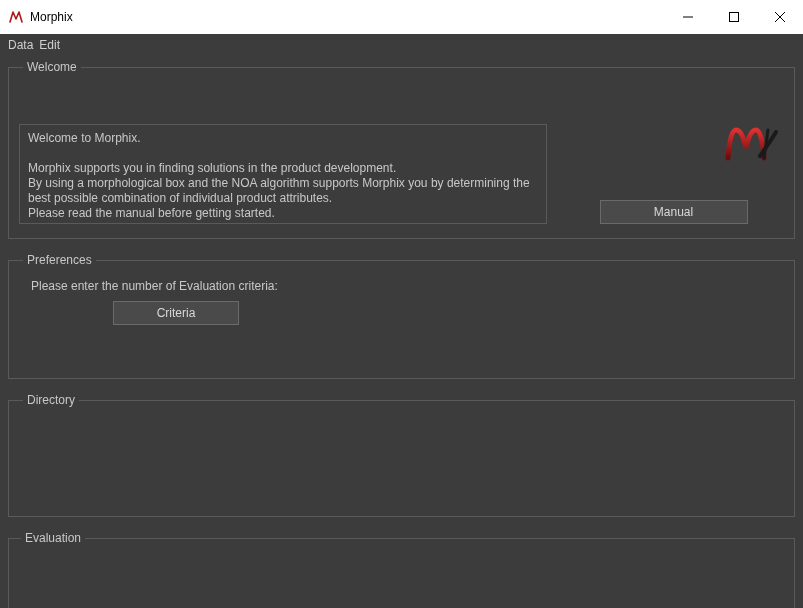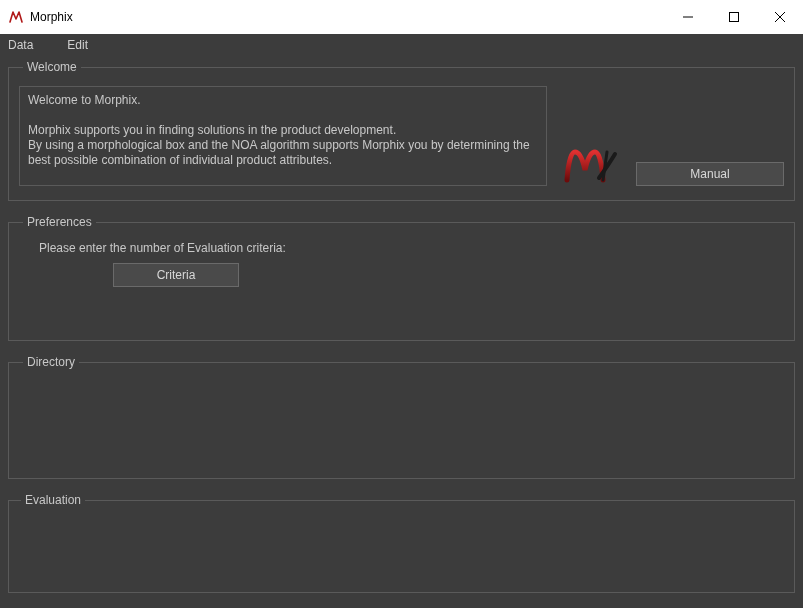--- a/index.html
+++ b/index.html
@@ -40,21 +40,21 @@
   .client {
     background: #3c3c3c;
     height: 578px;
     color: #c8c8c8;
   }
   .menubar {
     height: 22px;
     display: flex;
     align-items: center;
     padding-left: 8px;
-    gap: 34px;
+    gap: 6px;
     font-size: 12px;
     color: #d0d0d0;
   }
   .menubar .menu-item { cursor: default; }
 
   .content {
     padding: 4px 8px 8px 8px;
   }
 
   fieldset.group {
@@ -68,34 +68,35 @@
     color: #c8c8c8;
     padding: 0 4px;
     margin-left: 4px;
   }
 
   
   .welcome-row {
     display: flex;
     gap: 16px;
     align-items: stretch;
+    margin-top: 38px;
   }
   .welcome-text {
     border: 1px solid #5a5a5a;
     padding: 6px 8px;
     width: 528px;
     height: 100px;
     font-size: 12px;
     line-height: 15px;
     color: #c8c8c8;
   }
   .welcome-side {
     flex: 1;
     display: flex;
-    flex-direction: row;
+    flex-direction: column;
     align-items: center;
     justify-content: space-between;
   }
   .logo {
     width: 56px; height: 42px;
     align-self: flex-end;
     margin-right: 4px;
     margin-top: -2px;
   }
   .btn {
@@ -109,21 +110,21 @@
     justify-content: center;
     cursor: default;
   }
   .btn.manual { width: 148px; margin-top: auto; align-self: center; }
   .btn.criteria { width: 126px; margin-left: 94px; margin-top: 8px; }
 
   
   .pref-label {
     font-size: 12px;
     color: #c8c8c8;
-    margin-left: 20px;
+    margin-left: 12px;
   }
   fieldset.preferences { height: 126px; }
   fieldset.directory   { height: 124px; }
   fieldset.evaluation  { height: 100px; padding-left: 8px; }
 </style>
 </head>
 <body>
 
 <div class="titlebar">
   <span class="app-icon">
@@ -161,20 +162,21 @@
   <div class="content">
 
     <fieldset class="group">
       <legend>Welcome</legend>
       <div class="welcome-row">
         <div class="welcome-text">
           <div>Welcome to Morphix.</div>
           <div style="height:15px"></div>
           <div>Morphix supports you in finding solutions in the product development.</div>
           <div>By using a morphological box and the NOA algorithm supports Morphix you by determining the best possible combination of individual product attributes.</div>
+          <div>Please read the manual before getting started.</div>
         </div>
         <div class="welcome-side">
           <span class="logo">
             <svg width="56" height="42" viewBox="0 0 56 42">
               <defs>
                 <linearGradient id="lg" x1="0" y1="0" x2="0" y2="1">
                   <stop offset="0" stop-color="#e03030"></stop>
                   <stop offset="1" stop-color="#6e0b0b"></stop>
                 </linearGradient>
               </defs>

